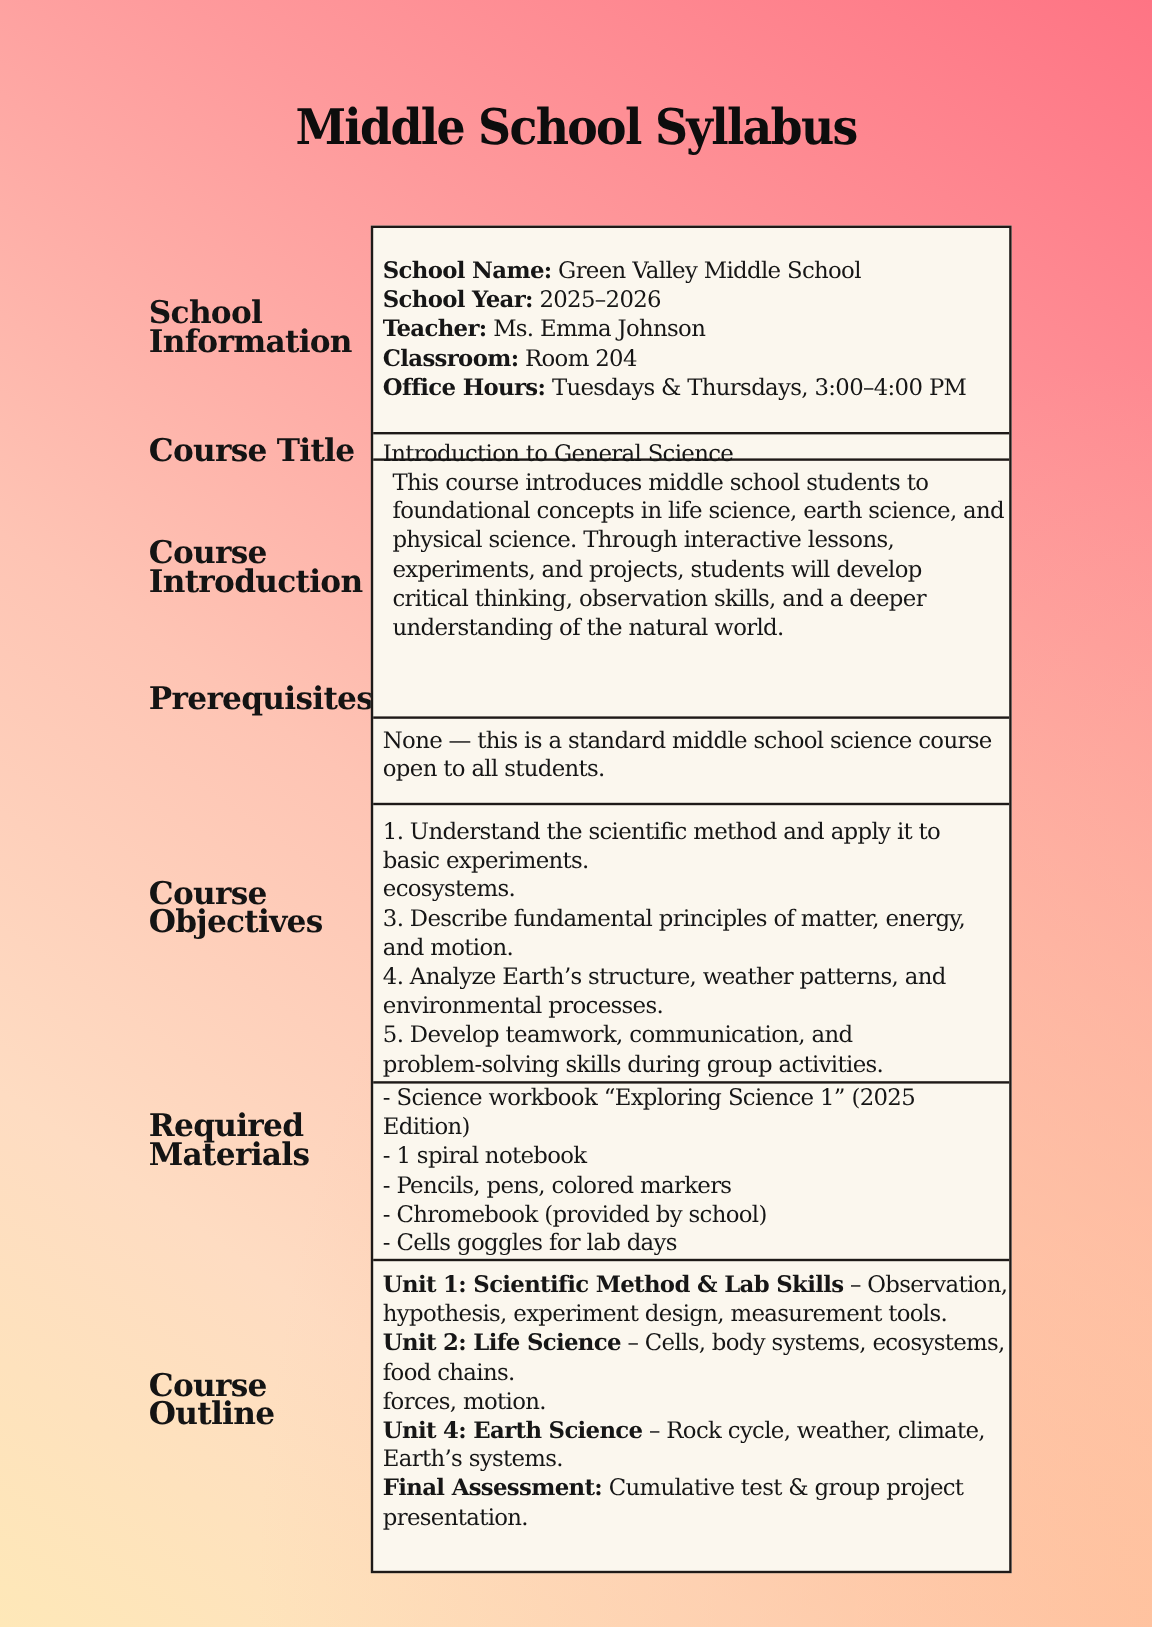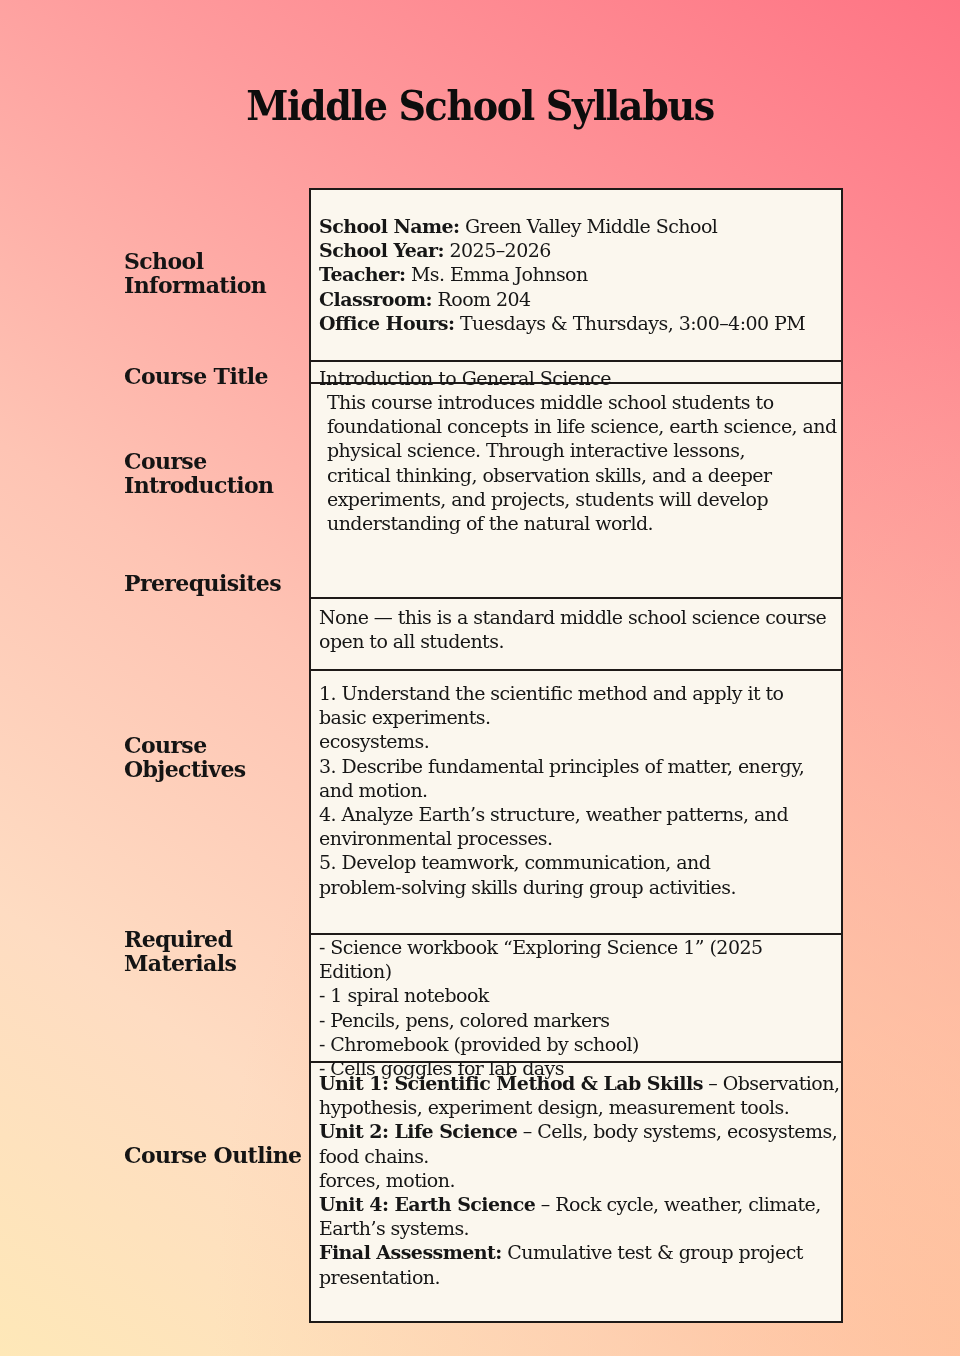--- a/index.html
+++ b/index.html
@@ -39,21 +39,21 @@
       position: absolute;
       left: 124px;
       top: 0;
       width: 180px;
     }
     .label {
       position: absolute;
       left: 0;
       width: 180px;
       font-weight: bold;
-      font-size: 22px;
+      font-size: 26px;
       line-height: 24px;
       letter-spacing: -0.6px;
       color: #141414;
     }
     .table {
       position: absolute;
       left: 309px;
       top: 188px;
       width: 530px;
       border: 2px solid #1e1a18;
@@ -100,43 +100,43 @@
   </div>
 
   <div class="cell" style="height:22px; padding-top:4px;">
     <span class="line">Introduction to General Science</span>
   </div>
 
   <div class="cell" style="height:179px; padding-top:6px;padding-left:16px;">
     <span class="line">This course introduces middle school students to</span>
     <span class="line">foundational concepts in life science, earth science, and</span>
     <span class="line">physical science. Through interactive lessons,</span>
+    <span class="line">experiments, and projects, students will develop</span>
     <span class="line">critical thinking, observation skills, and a deeper</span>
-    <span class="line">experiments, and projects, students will develop</span>
     <span class="line">understanding of the natural world.</span>
   </div>
 
   <div class="cell" style="height:72px; padding-top:6px;margin-top:36px;">
     <span class="line">None — this is a standard middle school science course</span>
     <span class="line">open to all students.</span>
   </div>
 
-  <div class="cell" style="height:264px; padding-top:10px;">
+  <div class="cell" style="height:232px; padding-top:10px;">
     <span class="line">1. Understand the scientific method and apply it to</span>
     <span class="line">basic experiments.</span>
     <span class="line">ecosystems.</span>
     <span class="line">3. Describe fundamental principles of matter, energy,</span>
     <span class="line">and motion.</span>
     <span class="line">4. Analyze Earth’s structure, weather patterns, and</span>
     <span class="line">environmental processes.</span>
     <span class="line">5. Develop teamwork, communication, and</span>
     <span class="line">problem-solving skills during group activities.</span>
   </div>
 
-  <div class="cell" style="height:128px; padding-top:0px;">
+  <div class="cell" style="height:148px; padding-top:0px;">
     <span class="line">- Science workbook “Exploring Science 1” (2025</span>
     <span class="line">Edition)</span>
     <span class="line">- 1 spiral notebook</span>
     <span class="line">- Pencils, pens, colored markers</span>
     <span class="line">- Chromebook (provided by school)</span>
     <span class="line">- Cells goggles for lab days</span>
   </div>
 
   <div class="cell" style="height:260px; padding-top:8px;">
     <span class="line"><b>Unit 1: Scientific Method &amp; Lab Skills</b><span> – Observation,</span></span>

